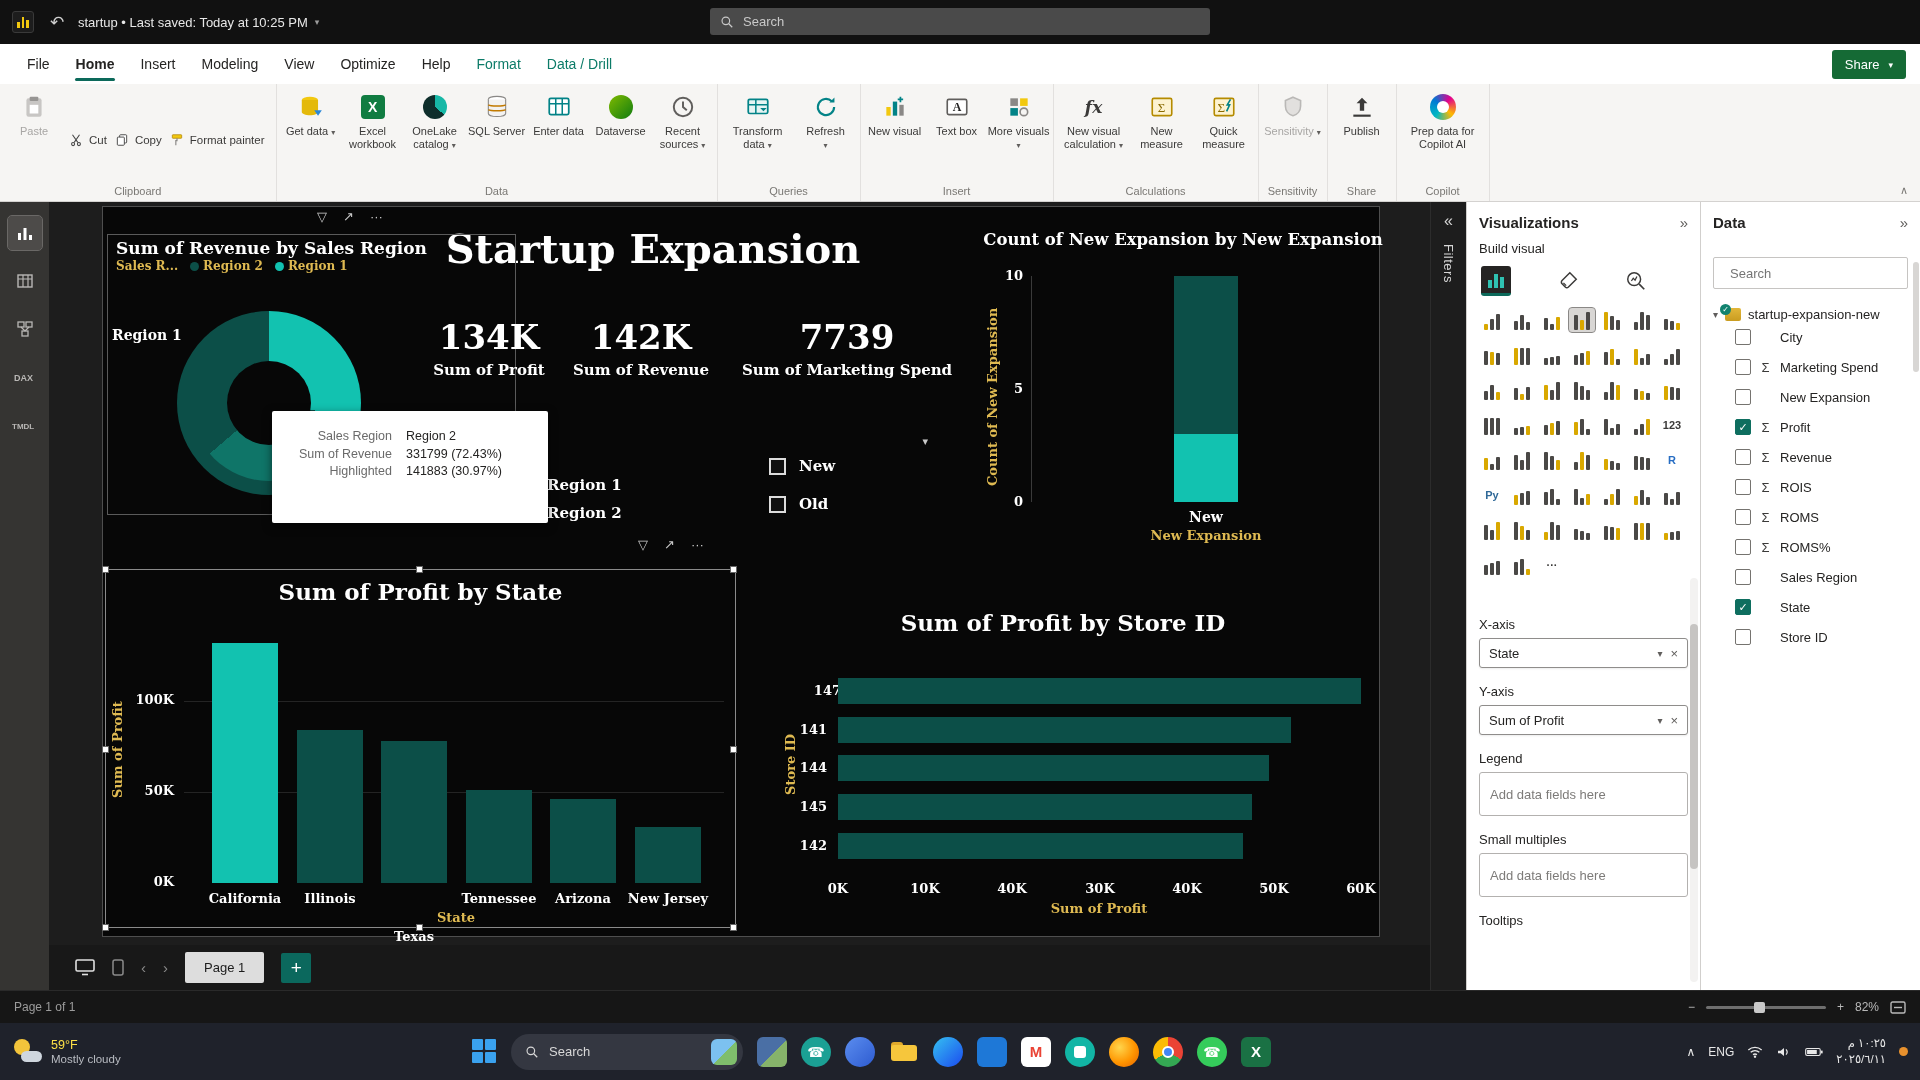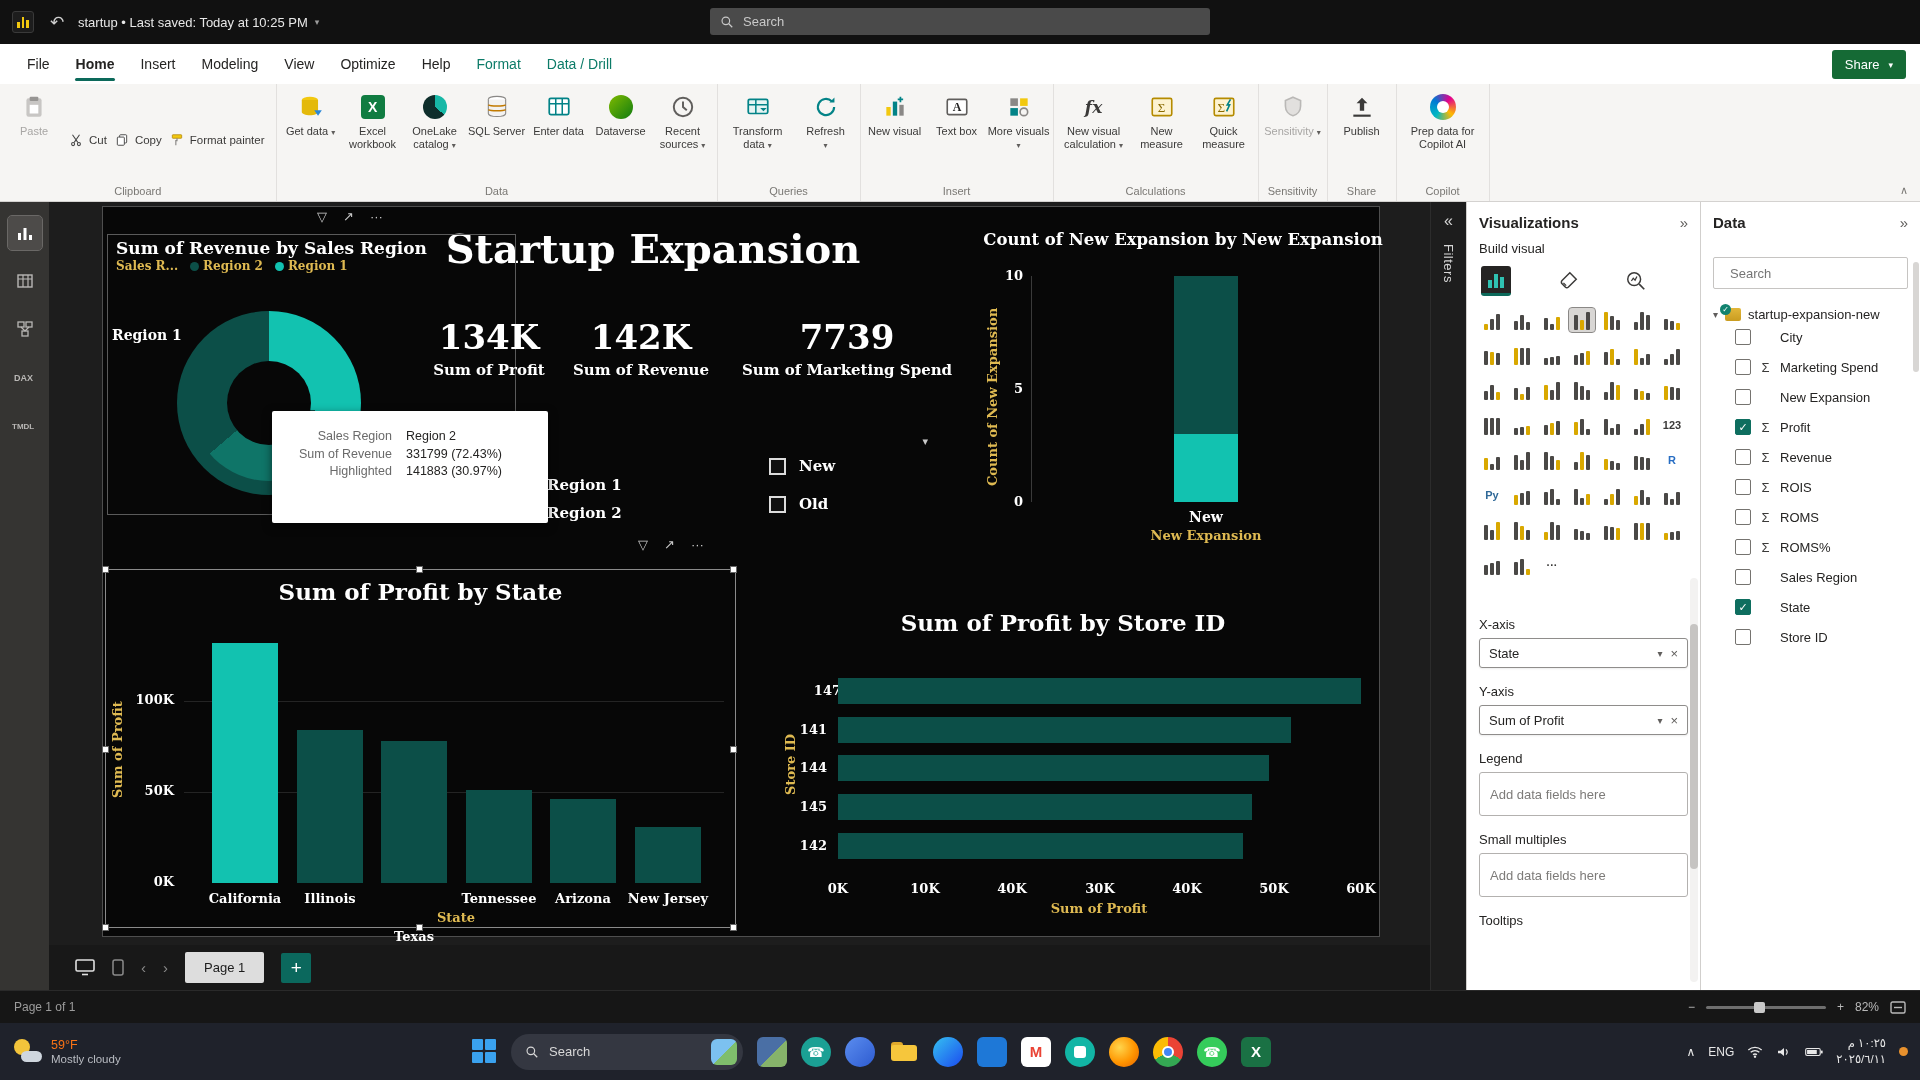--- a/index.html
+++ b/index.html
@@ -136,21 +136,21 @@
 .cb{width:16px;height:16px;border:1.5px solid #75736F;border-radius:2px;background:#fff;flex:none}
 .cb.on{background:#0E6E5F;border-color:#0E6E5F;color:#fff;display:flex;align-items:center;justify-content:center;font-size:11px}
 .sigma{width:13px;font-size:13px;color:#3b3a39;text-align:center}
 .dscroll{position:absolute;right:1px;top:60px;width:6px;height:110px;background:#d8d6d4;border-radius:3px}
 
 .taskbar{height:57px;background:#1F222B;display:flex;align-items:center;position:relative;color:#e8e8e8}
 .weather{display:flex;align-items:center;gap:9px;padding-left:12px}
 .w-wrap{position:relative;width:30px;height:27px}
 .w-sun{position:absolute;left:2px;top:1px;width:16px;height:16px;border-radius:50%;background:#F3C43B}
 .w-cloud{position:absolute;right:0;bottom:3px;width:21px;height:11px;background:#cfd6de;border-radius:6px}
-.w-temp{font-size:12.5px;color:#f97316;line-height:1.25}
+.w-temp{font-size:12.5px;color:#fde047;line-height:1.25}
 .w-desc{font-size:11.5px;color:#b9bcc2}
 .tb-center{position:absolute;left:472px;display:flex;align-items:center;gap:14px}
 .winlogo{width:25px;height:25px;display:grid;grid-template-columns:11px 11px;grid-template-rows:11px 11px;gap:2px}
 .winlogo i{background:#3AA2EF;border-radius:1px}
 .tsearch{width:232px;height:36px;background:#343741;border-radius:18px;display:flex;align-items:center;padding:0 6px 0 14px;gap:10px;font-size:13px;color:#d8d8d8}
 .simg{margin-left:auto;width:26px;height:26px;border-radius:6px;background:linear-gradient(135deg,#7CC1F0 0 52%,#7FBE6C 52%)}
 .app{width:30px;height:30px;border-radius:6px;display:flex;align-items:center;justify-content:center;font-weight:700;font-size:15px;flex:none}
 .a-photos{background:linear-gradient(135deg,#4a6fa5 0 55%,#86b36a 55%)}
 .a-phone{border-radius:50%;background:#1BA094;color:#fff;font-size:14px}
 .a-clip{border-radius:50%;background:linear-gradient(135deg,#5B8DEF,#2D5BD0);color:#fff}

